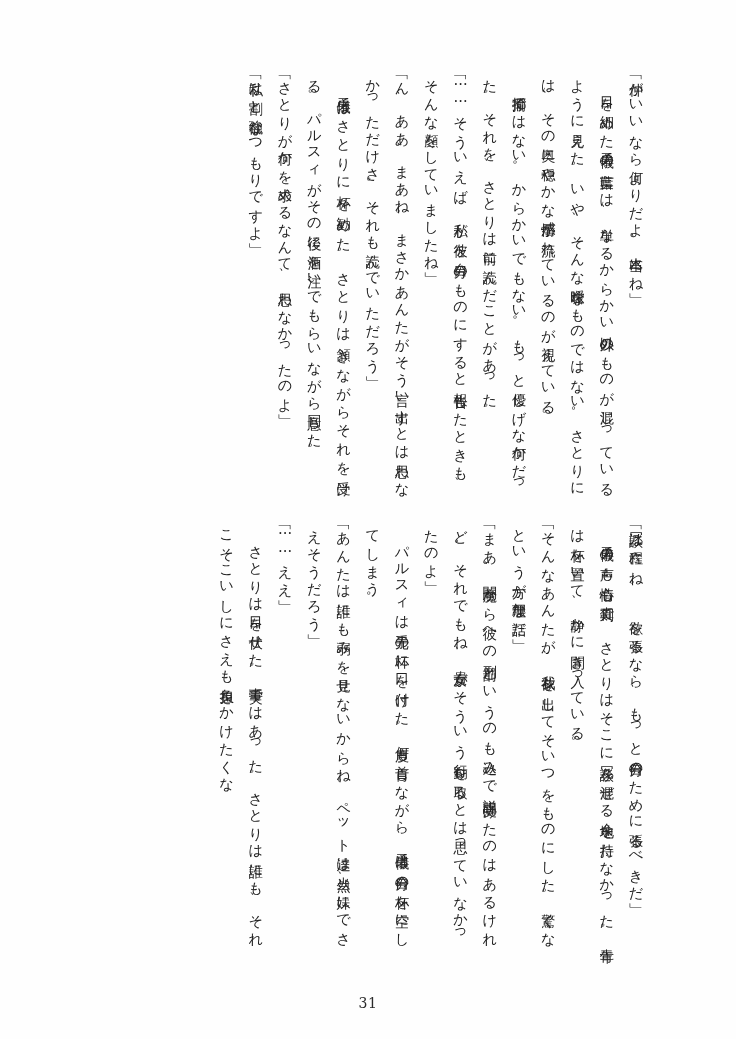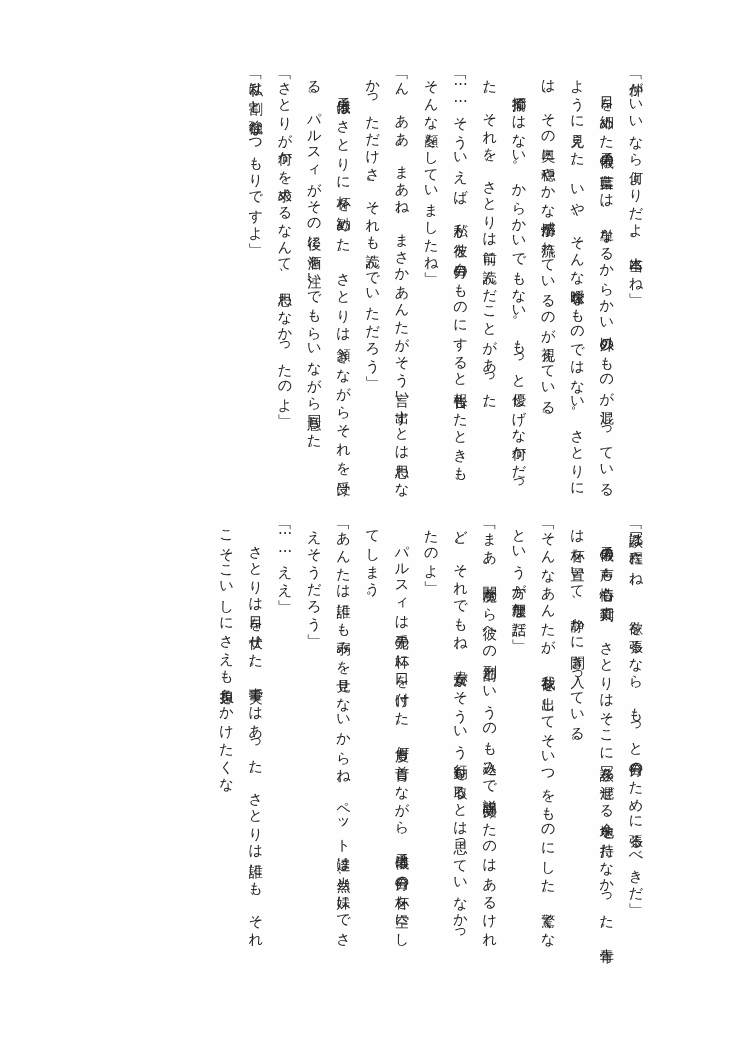--- a/index.html
+++ b/index.html
@@ -79,14 +79,15 @@
 
   <div class="vtext-block" id="block-lower">「冗談は程々にね。　欲を張るなら、もっと自分のために張るべきだ」
 　勇儀の声も心情も真剣で、さとりはそこに冗談を混ぜる余地を持たなかった。青年は杯を置いて、静かに聞き入っている。
 「そんなあんたが、我欲を出してそいつをものにした。驚くなという方が無理な話だ」
 「まあ、閻魔から彼への刑罰というのも込みで説明受けたのはあるけれど。それでもね、貴女がそういう行動を取るとは思っていなかったのよ」
 　パルスィは手元の杯に口を付けた。何度も首肯しながら、勇儀は自分の杯を空にしてしまう。
 「あんたは誰にも弱みを見せないからね。ペット達は当然、妹にでさえそうだろう」
 「……ええ」
 　さとりは目を伏せた。事実ではあった。さとりは誰にも、それこそこいしにさえも負担をかけたくな</div>
 
+  <div class="page-number">31</div>
 
 </div>
 
 </body></html>

